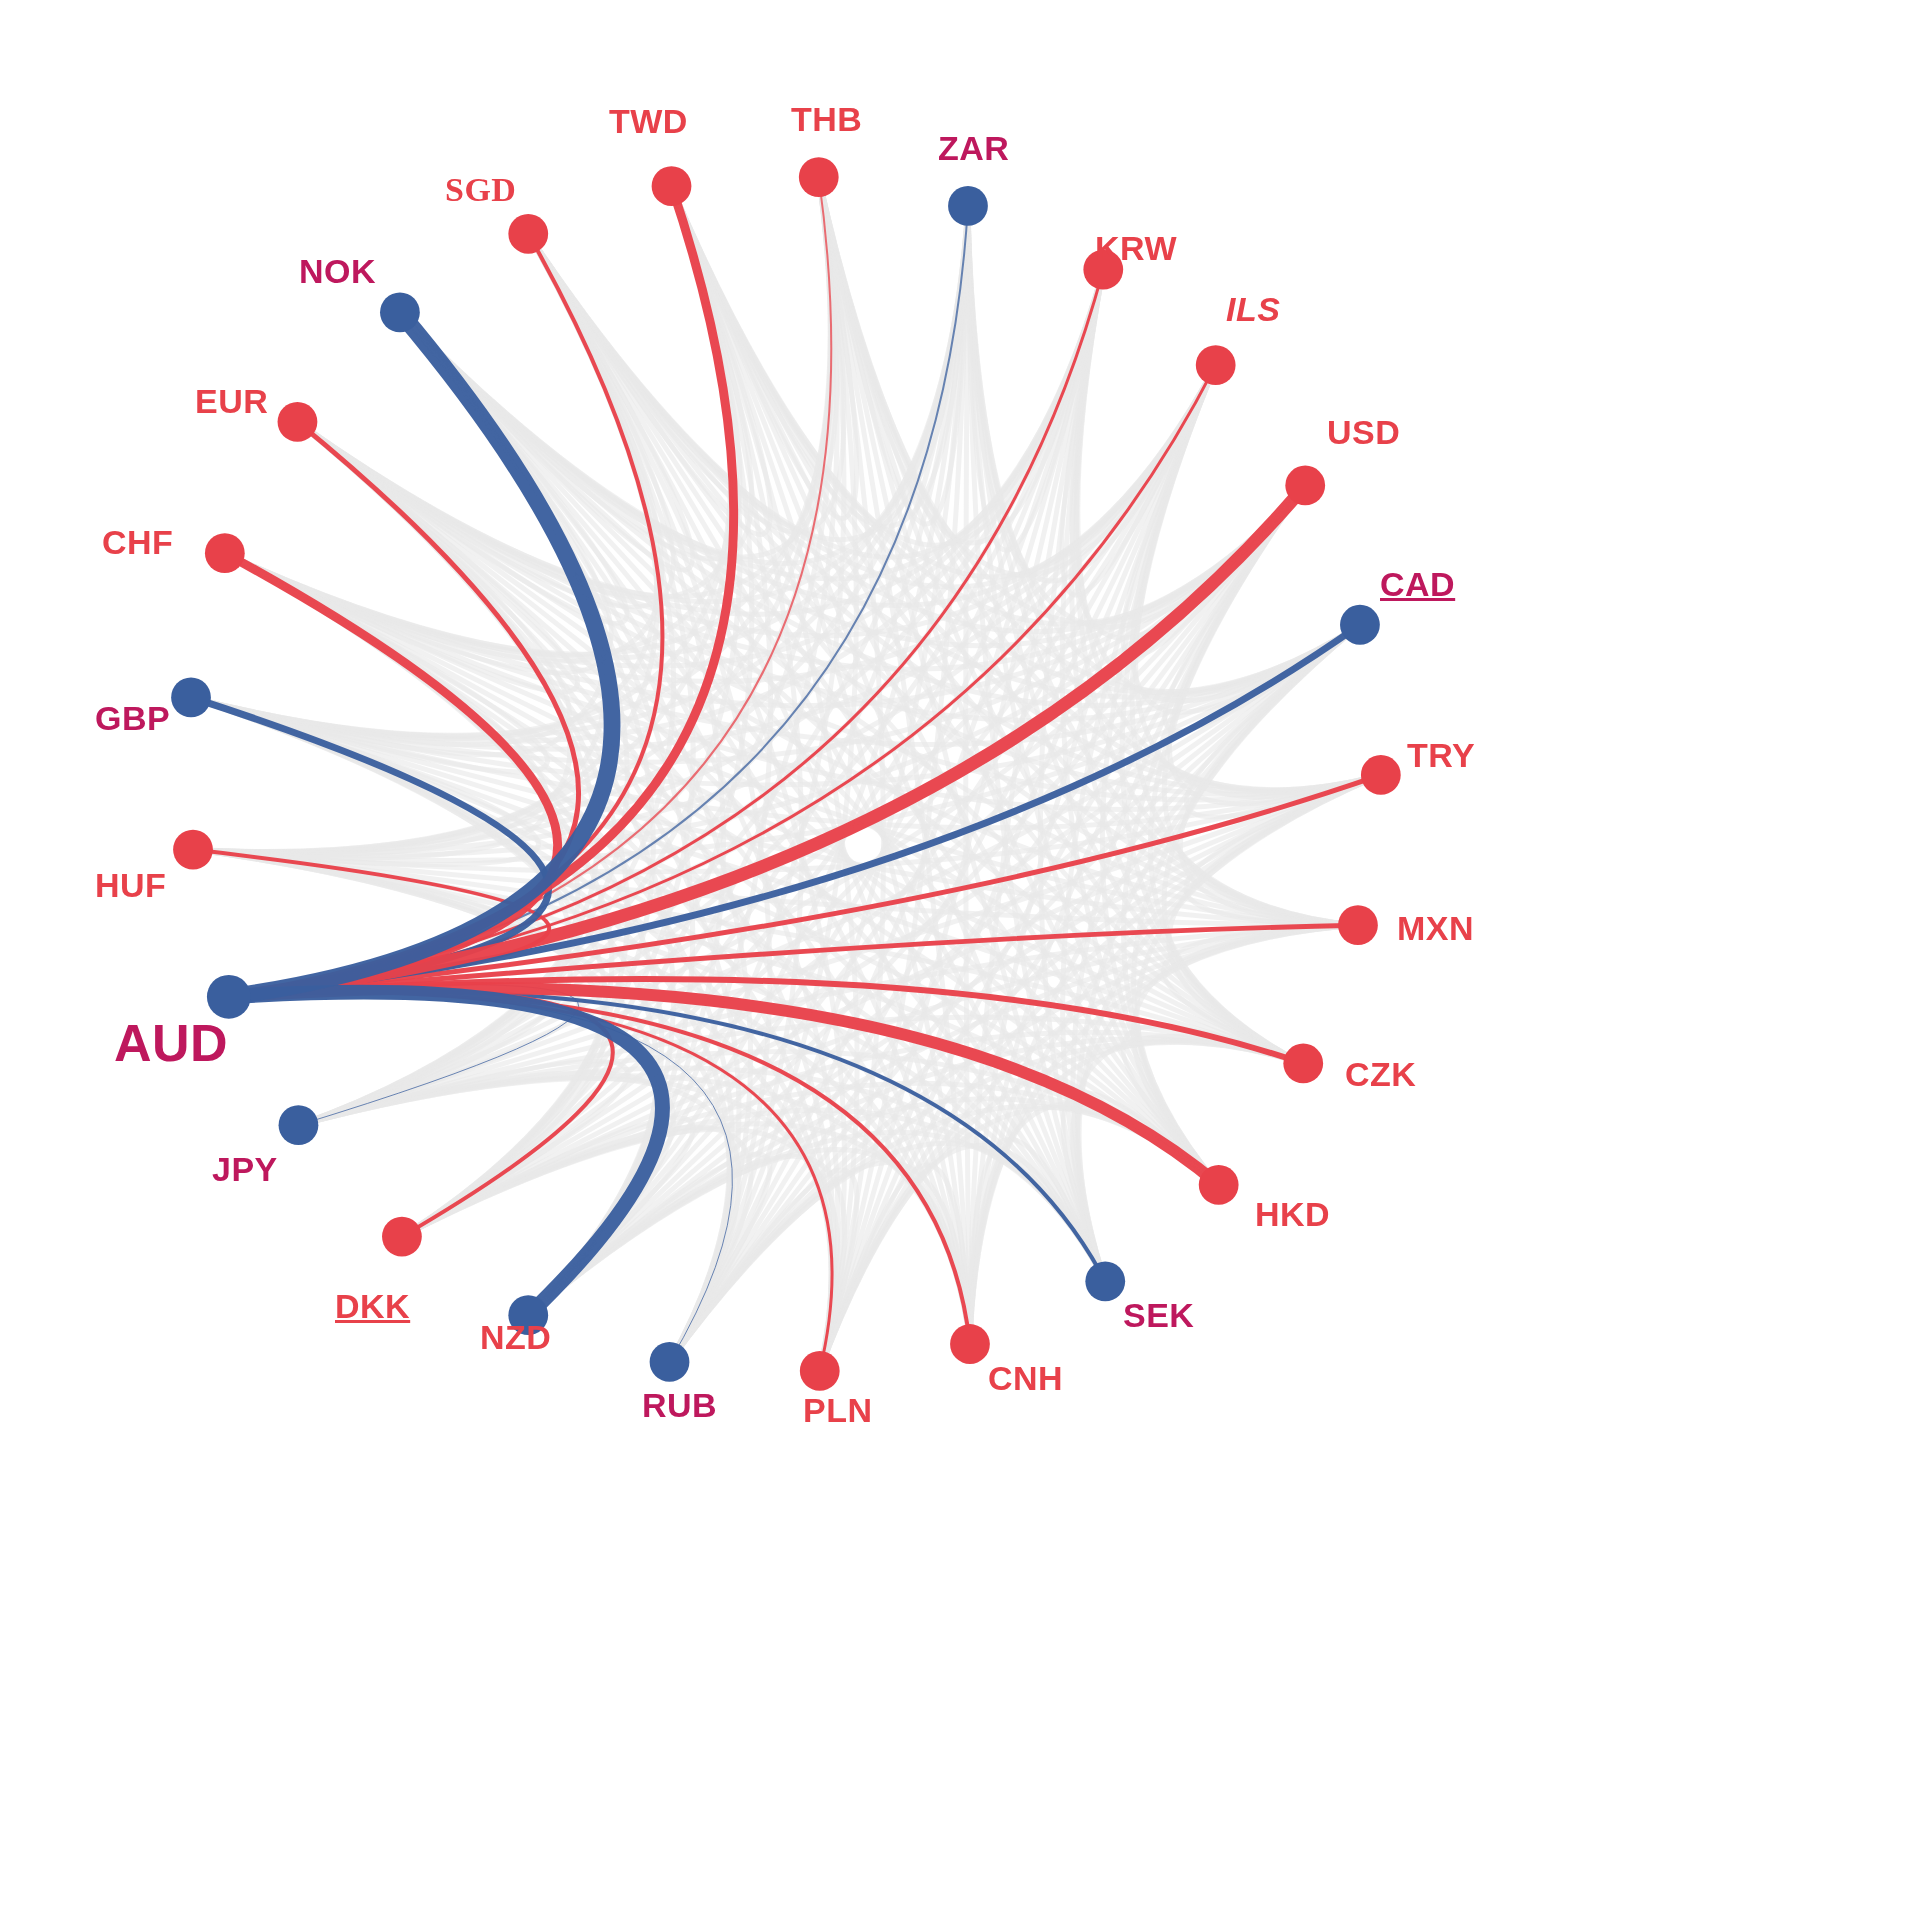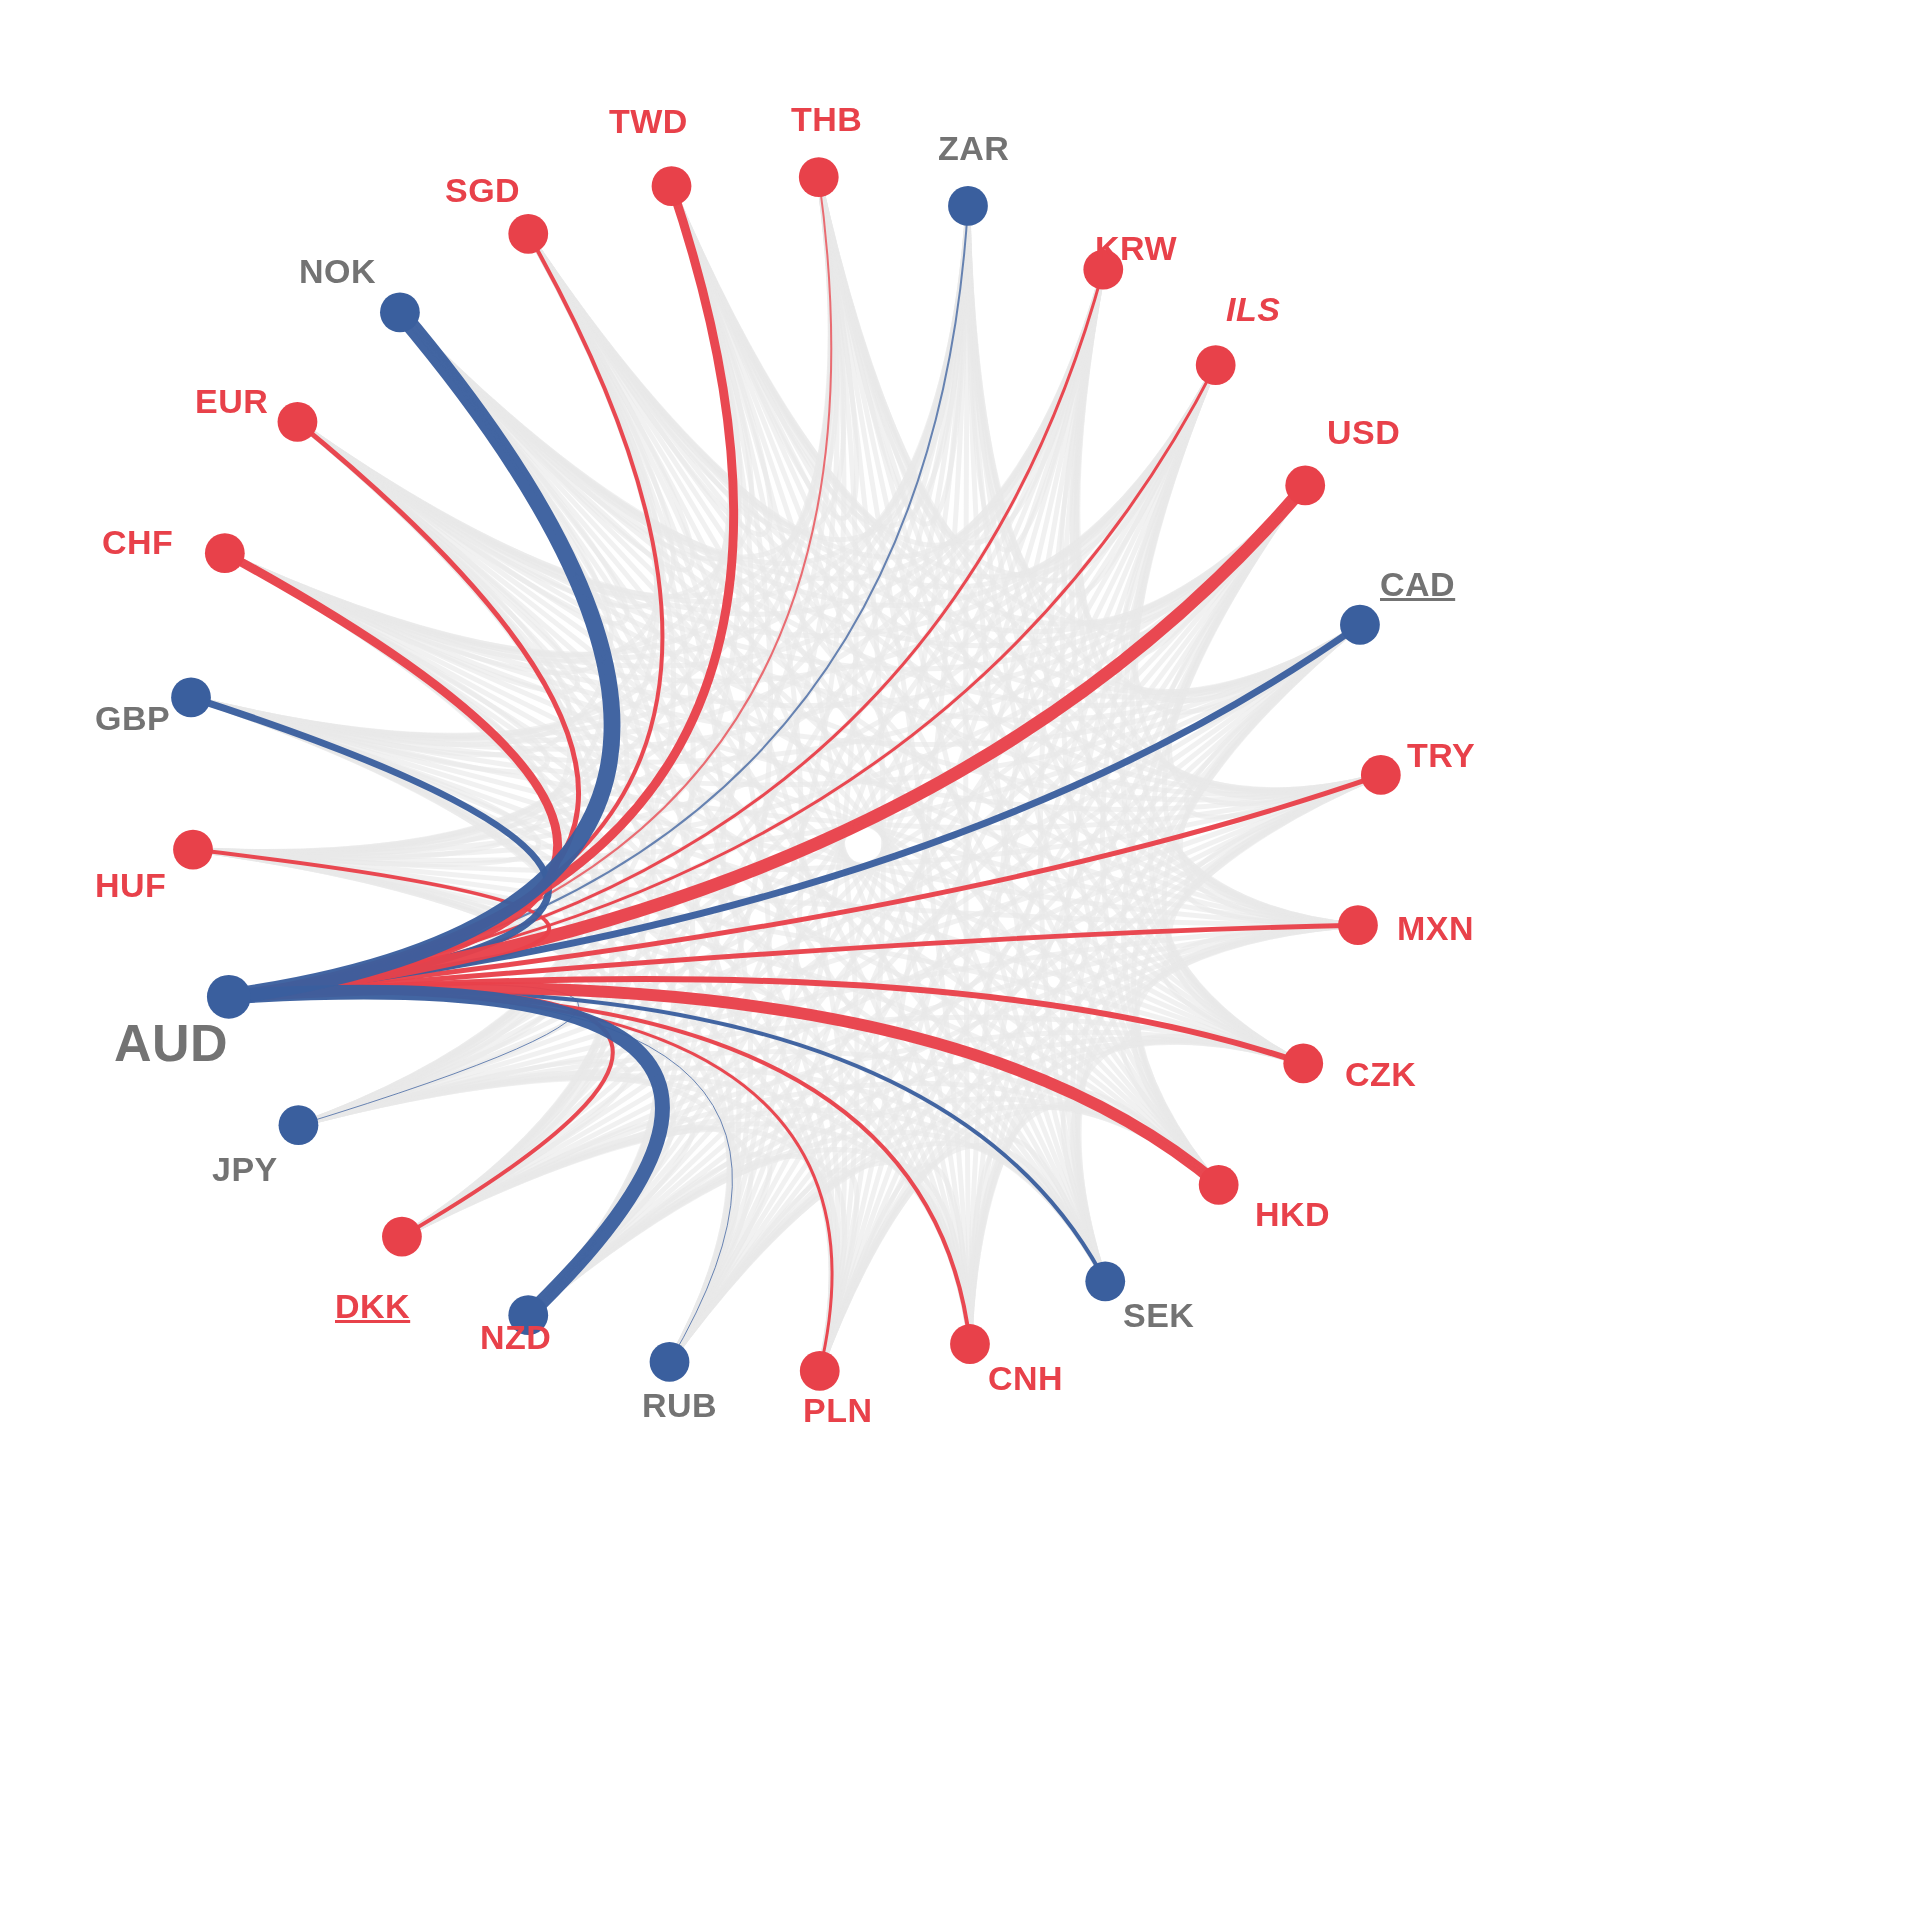--- a/index.html
+++ b/index.html
@@ -3,21 +3,21 @@
 <meta charset="utf-8">
 <style>
   html,body{margin:0;padding:0;background:#ffffff;}
   body{width:1925px;height:1925px;overflow:hidden;
        font-family:"Liberation Sans","DejaVu Sans",sans-serif;}
   #stage{position:relative;width:1925px;height:1925px;background:#ffffff;}
   #viz{position:absolute;left:0;top:0;width:1925px;height:1925px;}
   .lbl{position:absolute;font-weight:700;white-space:nowrap;
        letter-spacing:0.5px;line-height:1;}
   .lbl-red{color:#e8414a;}
-  .lbl-blue{color:#737373;}
+  .lbl-blue{color:#be185d;}
   .lbl-focus{font-weight:700;}
 </style>
 </head>
 <body>
 
 <div id="stage">
   <svg id="viz" viewBox="0 0 1935 1935">
     <g id="bg-chords">
         <path d="M230,1002 Q901.9,907.3 402,314" fill="none" stroke="#e9e9e9" stroke-width="5" stroke-opacity="0.62" stroke-linecap="round"></path>
         <path d="M230,1002 Q908.35,903.35 531,235" fill="none" stroke="#e9e9e9" stroke-width="5" stroke-opacity="0.62" stroke-linecap="round"></path>
@@ -370,21 +370,21 @@
         <circle cx="300" cy="1131" r="20" fill="#3a5f9e"></circle>
         <circle cx="194" cy="854" r="20" fill="#e8414a"></circle>
         <circle cx="192" cy="701" r="20" fill="#3a5f9e"></circle>
         <circle cx="226" cy="556" r="20" fill="#e8414a"></circle>
         <circle cx="299" cy="424" r="20" fill="#e8414a"></circle>
       </g>
   </svg>
   <div id="labels">
       <div class="lbl lbl-blue lbl-focus" style="left: 114px; top: 1017px; font-size: 52px;">AUD</div>
       <div class="lbl lbl-blue" style="left: 299px; top: 254px; font-size: 34px;">NOK</div>
-      <div class="lbl lbl-red" style="left: 445px; top: 173px; font-size: 34px;">SGD</div>
+      <div class="lbl lbl-red" style="left: 445px; top: 173px; font-size: 34px; font-family: Liberation Serif, serif;">SGD</div>
       <div class="lbl lbl-red" style="left: 609px; top: 104px; font-size: 34px;">TWD</div>
       <div class="lbl lbl-red" style="left: 791px; top: 102px; font-size: 34px;">THB</div>
       <div class="lbl lbl-blue" style="left: 938px; top: 131px; font-size: 34px;">ZAR</div>
       <div class="lbl lbl-red" style="left: 1095px; top: 191px; font-size: 34px; margin-top: 40px;">KRW</div>
       <div class="lbl lbl-red" style="left: 1226px; top: 292px; font-size: 34px; font-style: italic;">ILS</div>
       <div class="lbl lbl-red" style="left: 1327px; top: 415px; font-size: 34px;">USD</div>
       <div class="lbl lbl-blue" style="left: 1380px; top: 567px; font-size: 34px; text-decoration: underline;">CAD</div>
       <div class="lbl lbl-red" style="left: 1407px; top: 738px; font-size: 34px;">TRY</div>
       <div class="lbl lbl-red" style="left: 1397px; top: 911px; font-size: 34px;">MXN</div>
       <div class="lbl lbl-red" style="left: 1345px; top: 1057px; font-size: 34px;">CZK</div>

